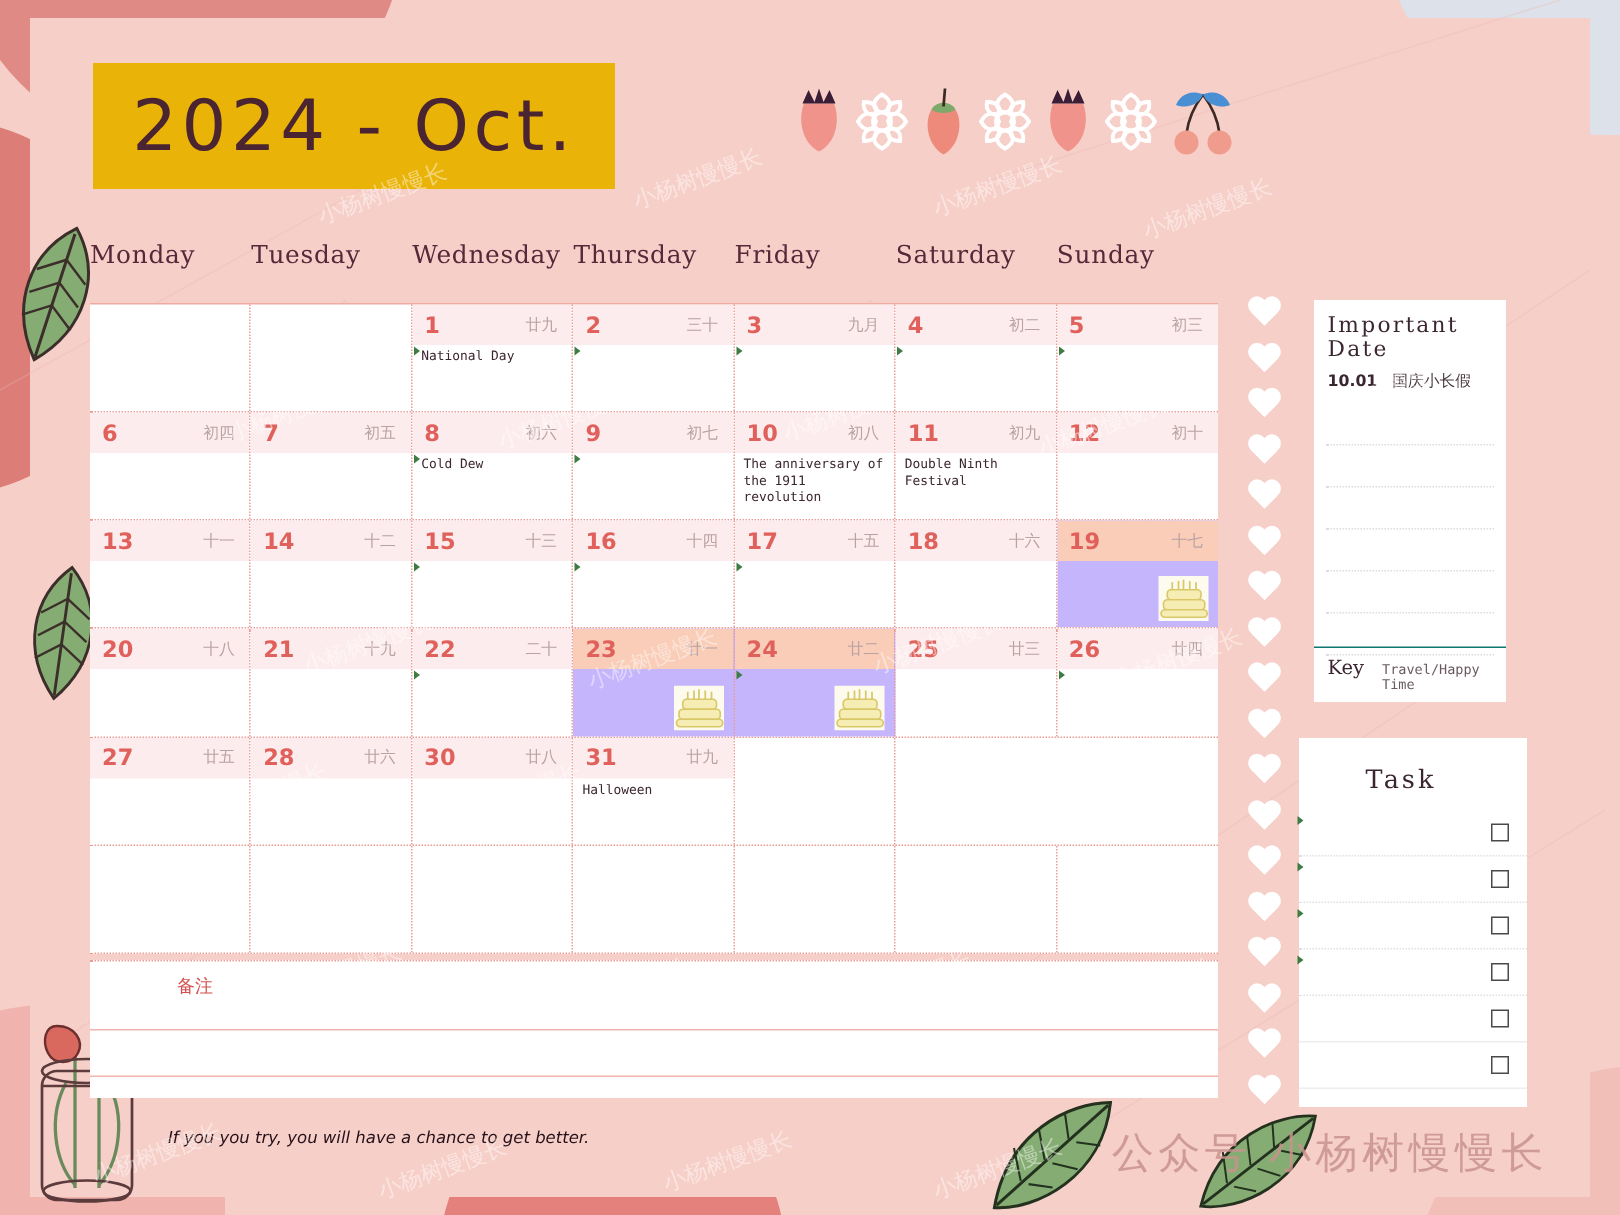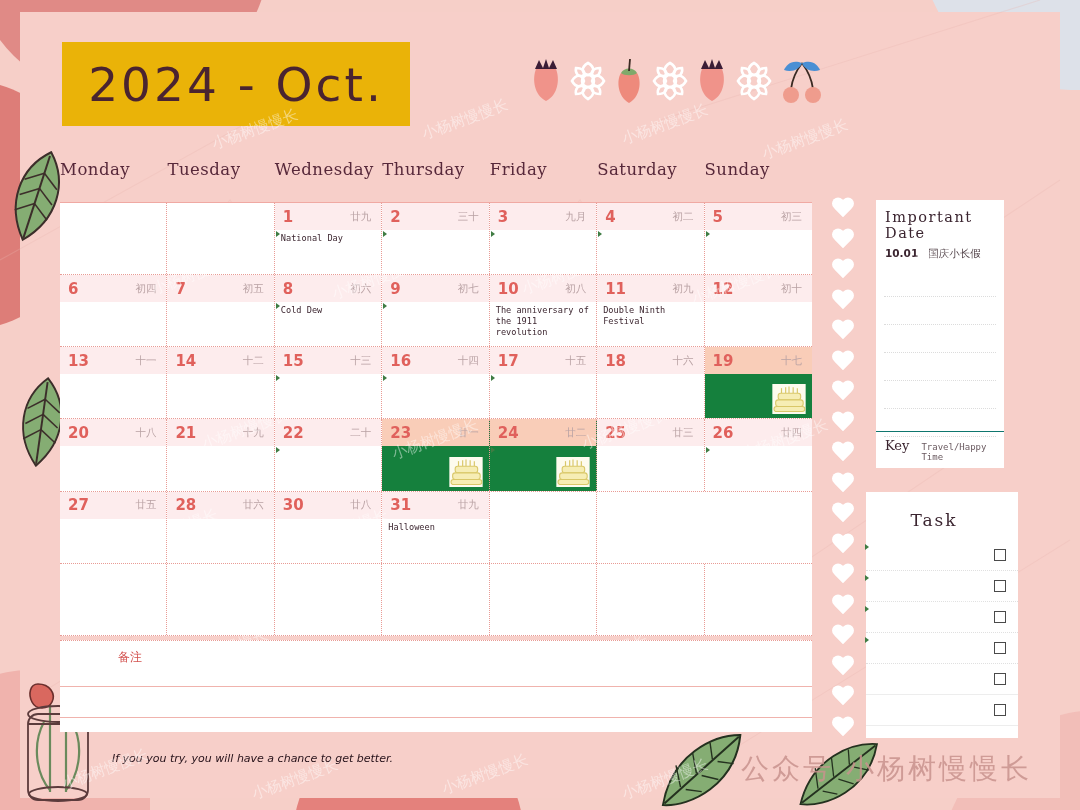--- a/index.html
+++ b/index.html
@@ -130,21 +130,21 @@
     grid-template-columns: repeat(7, 1fr);
     border-bottom: 1px dotted #e99b95;
   }
   .day {
     position: relative;
     border-right: 1px dotted #e99b95;
     padding: 0;
     overflow: hidden;
   }
   .day:last-child { border-right: none; }
-  .day.hl { background: #15803d; }
+  .day.hl { background: #c4b5fd; }
 
   .day-head {
     height: 27px;
     display: flex;
     align-items: center;
     justify-content: space-between;
     padding: 0 10px 0 8px;
     background: #fdeced;
   }
   .day.hl .day-head { background: #f9cdb8; }

